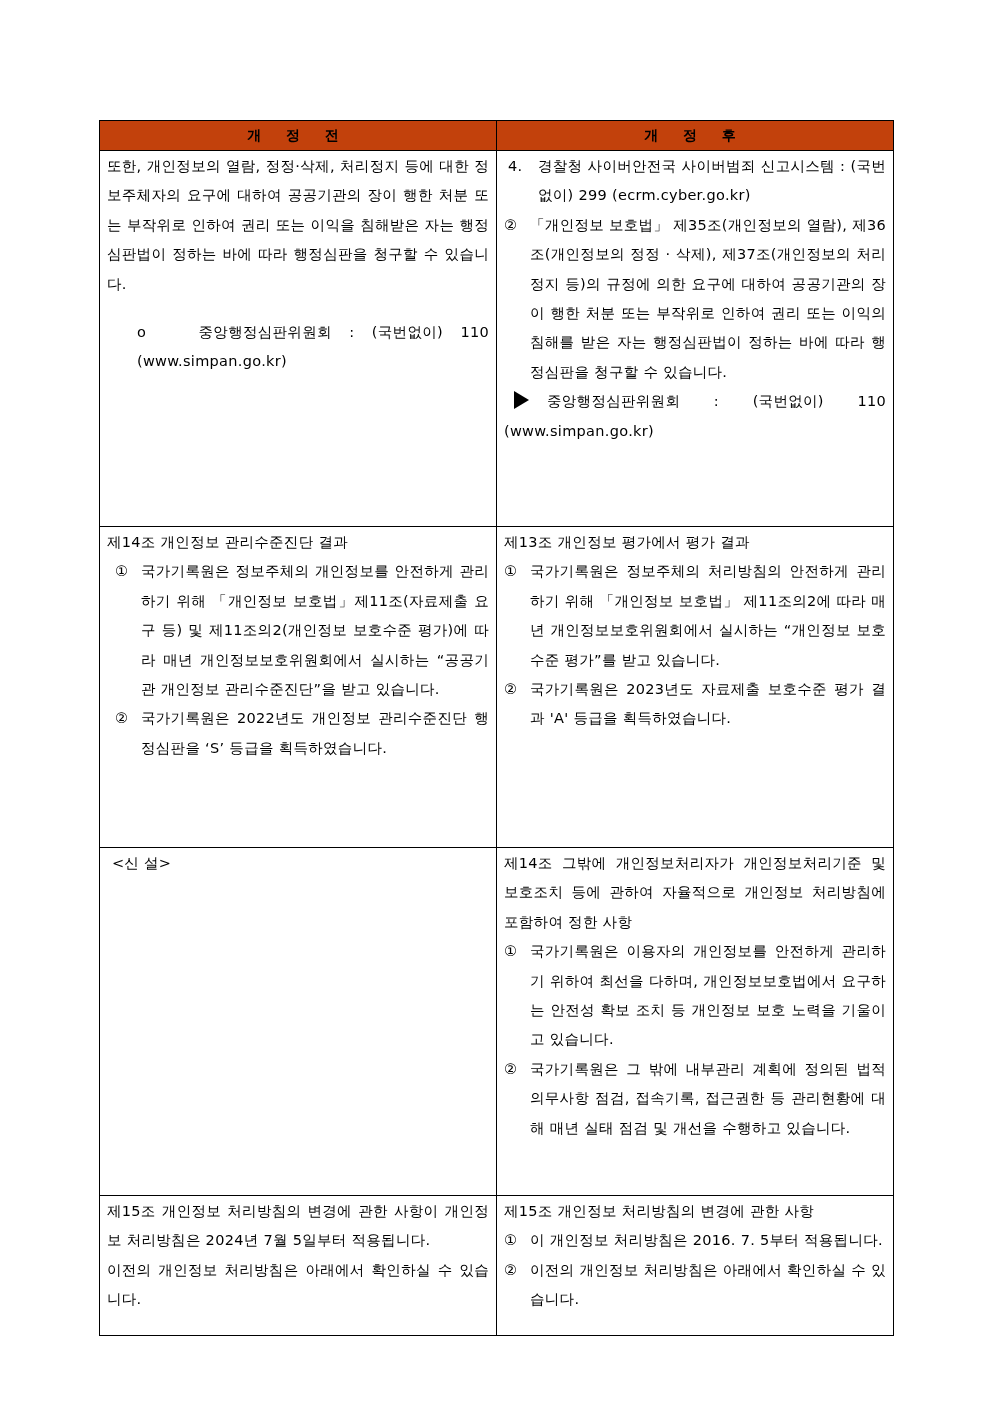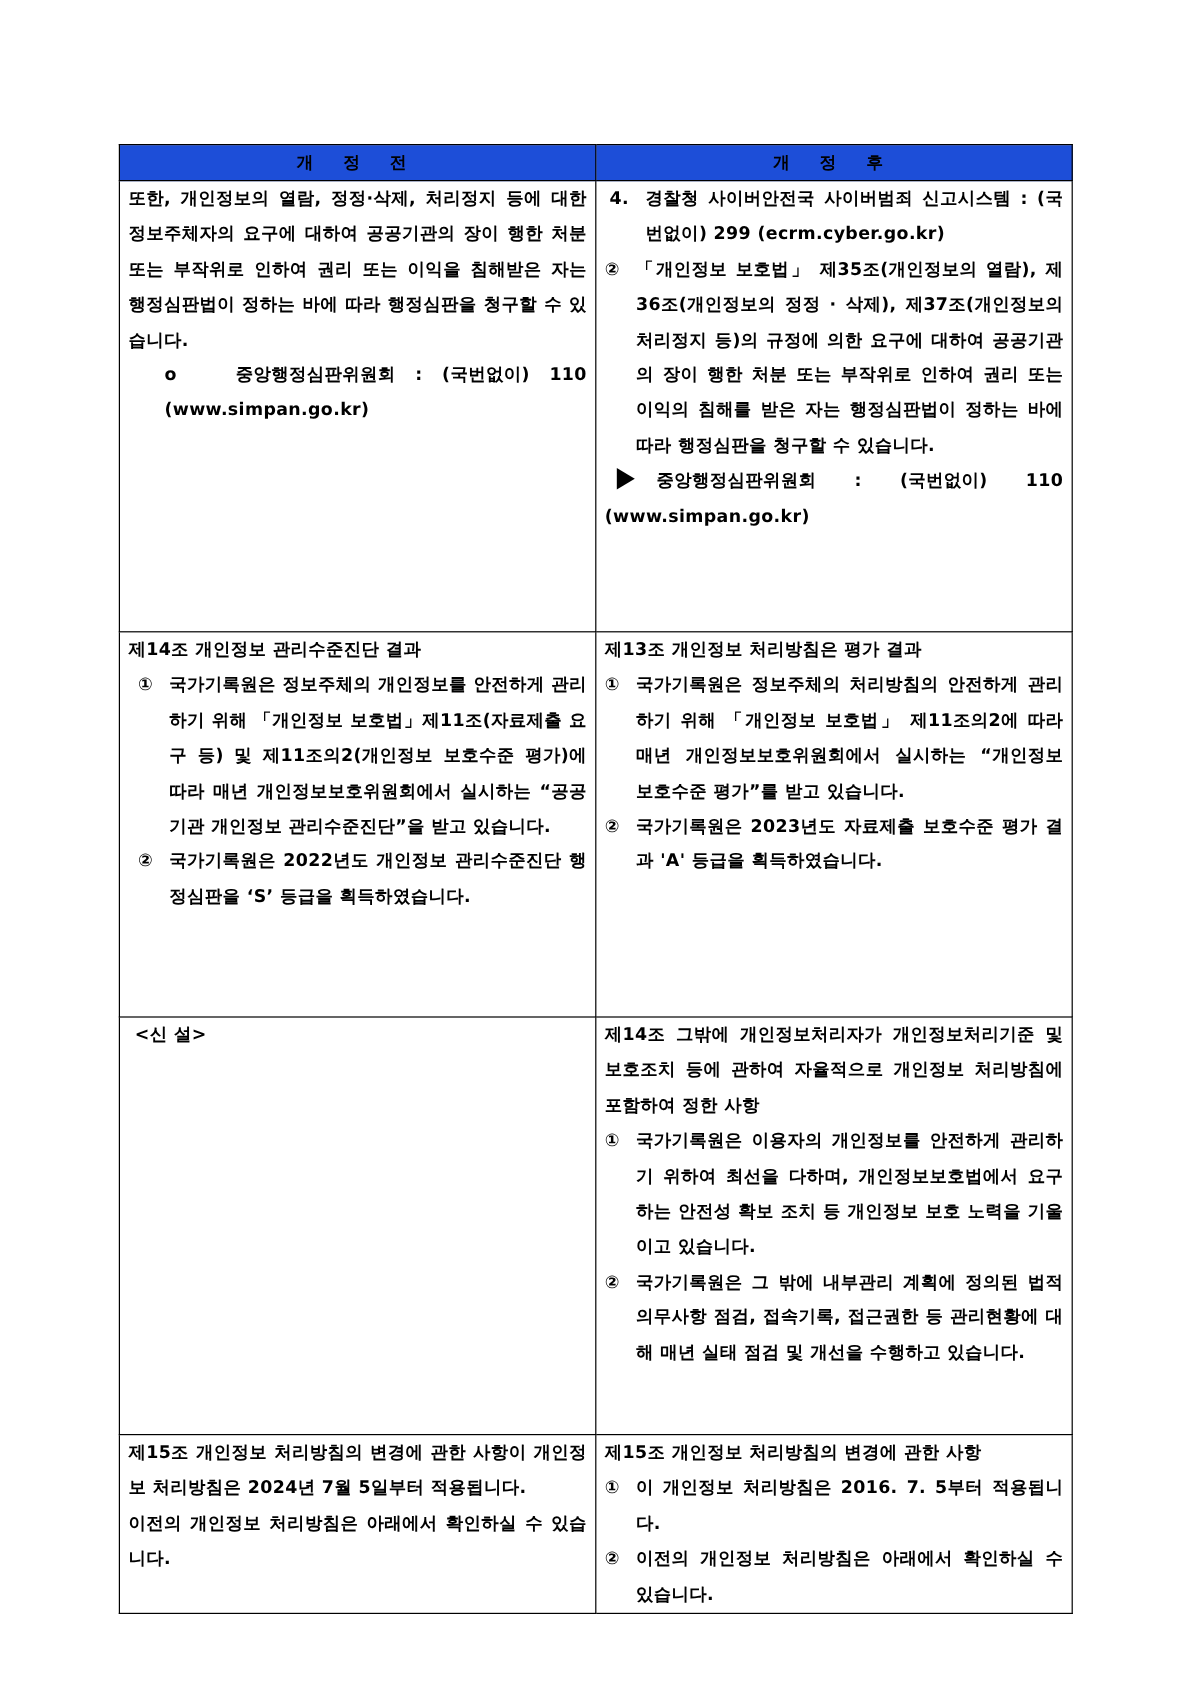--- a/index.html
+++ b/index.html
@@ -1,30 +1,30 @@
 <!DOCTYPE html>
 <html><head>
 <meta charset="utf-8">
 <style>
   html, body { margin: 0; padding: 0; background: #ffffff; }
   body { width: 992px; height: 1403px; position: relative; font-family: "DejaVu Sans", sans-serif; color: #000; }
   .page { position: absolute; left: 99px; top: 120px; width: 794px; }
   table { border-collapse: collapse; width: 794px; table-layout: fixed; }
-  td, th { border: 1px solid #000; vertical-align: top; padding: 0; font-weight: bold; }
-  th { background: #1d4ed8; height: 29px; font-size: 14px; font-weight: bold; letter-spacing: 10px; text-align: center; vertical-align: middle; }
+  td, th { border: 1px solid #000; vertical-align: top; padding: 0; }
+  th { background: #c2410c; height: 29px; font-size: 14px; font-weight: bold; letter-spacing: 10px; text-align: center; vertical-align: middle; }
   .cell { font-size: 14.5px; line-height: 29.4px; padding: 1px 7px 0 7px; text-align: justify; letter-spacing: 0.3px; }
   .r1 { height: 376px; }
   .r2 { height: 321px; }
   .r3 { height: 348px; }
   .r4 { height: 140px; }
   .p { margin: 0; }
   .indent-item { position: relative; padding-left: 26px; }
   .num { position: absolute; left: 0; top: 0; width: 24px; text-align: left; }
   .tri { display: inline-block; width: 0; height: 0; border-top: 9px solid transparent; border-bottom: 9px solid transparent; border-left: 15px solid #000; vertical-align: -3px; margin-right: 18px; margin-left: 10px; }
-  .ind-o { padding-left: 30px; }
+  .ind-o { padding-left: 30px; margin-top: 19px; }
 </style>
 </head>
 <body>
 
 <div class="page">
   <table>
     <colgroup>
         <col style="width:397px">
         <col style="width:397px">
       </colgroup>
@@ -72,21 +72,21 @@
               <span>국가기록원은 정보주체의 개인정보를 안전하게 관리하기 위해 「개인정보 보호법」제11조(자료제출 요구 등) 및 제11조의2(개인정보 보호수준 평가)에 따라 매년 개인정보보호위원회에서 실시하는 “공공기관 개인정보 관리수준진단”을 받고 있습니다.</span>
             </div>
             <div class="indent-item" style="margin-left:8px">
               <span class="num">②</span>
               <span>국가기록원은 2022년도 개인정보 관리수준진단 행정심판을 ‘S’ 등급을 획득하였습니다.</span>
             </div>
           </div>
         </td>
         <td>
           <div class="cell">
-            <p class="p">제13조 개인정보 처리방침은 평가 결과</p>
+            <p class="p">제13조 개인정보 평가에서 평가 결과</p>
             <div class="indent-item">
               <span class="num">①</span>
               <span>국가기록원은 정보주체의 처리방침의 안전하게 관리하기 위해 「개인정보 보호법」 제11조의2에 따라 매년 개인정보보호위원회에서 실시하는 “개인정보 보호수준 평가”를 받고 있습니다.</span>
             </div>
             <div class="indent-item">
               <span class="num">②</span>
               <span>국가기록원은 2023년도 자료제출 보호수준 평가 결과 'A' 등급을 획득하였습니다.</span>
             </div>
           </div>
         </td>

